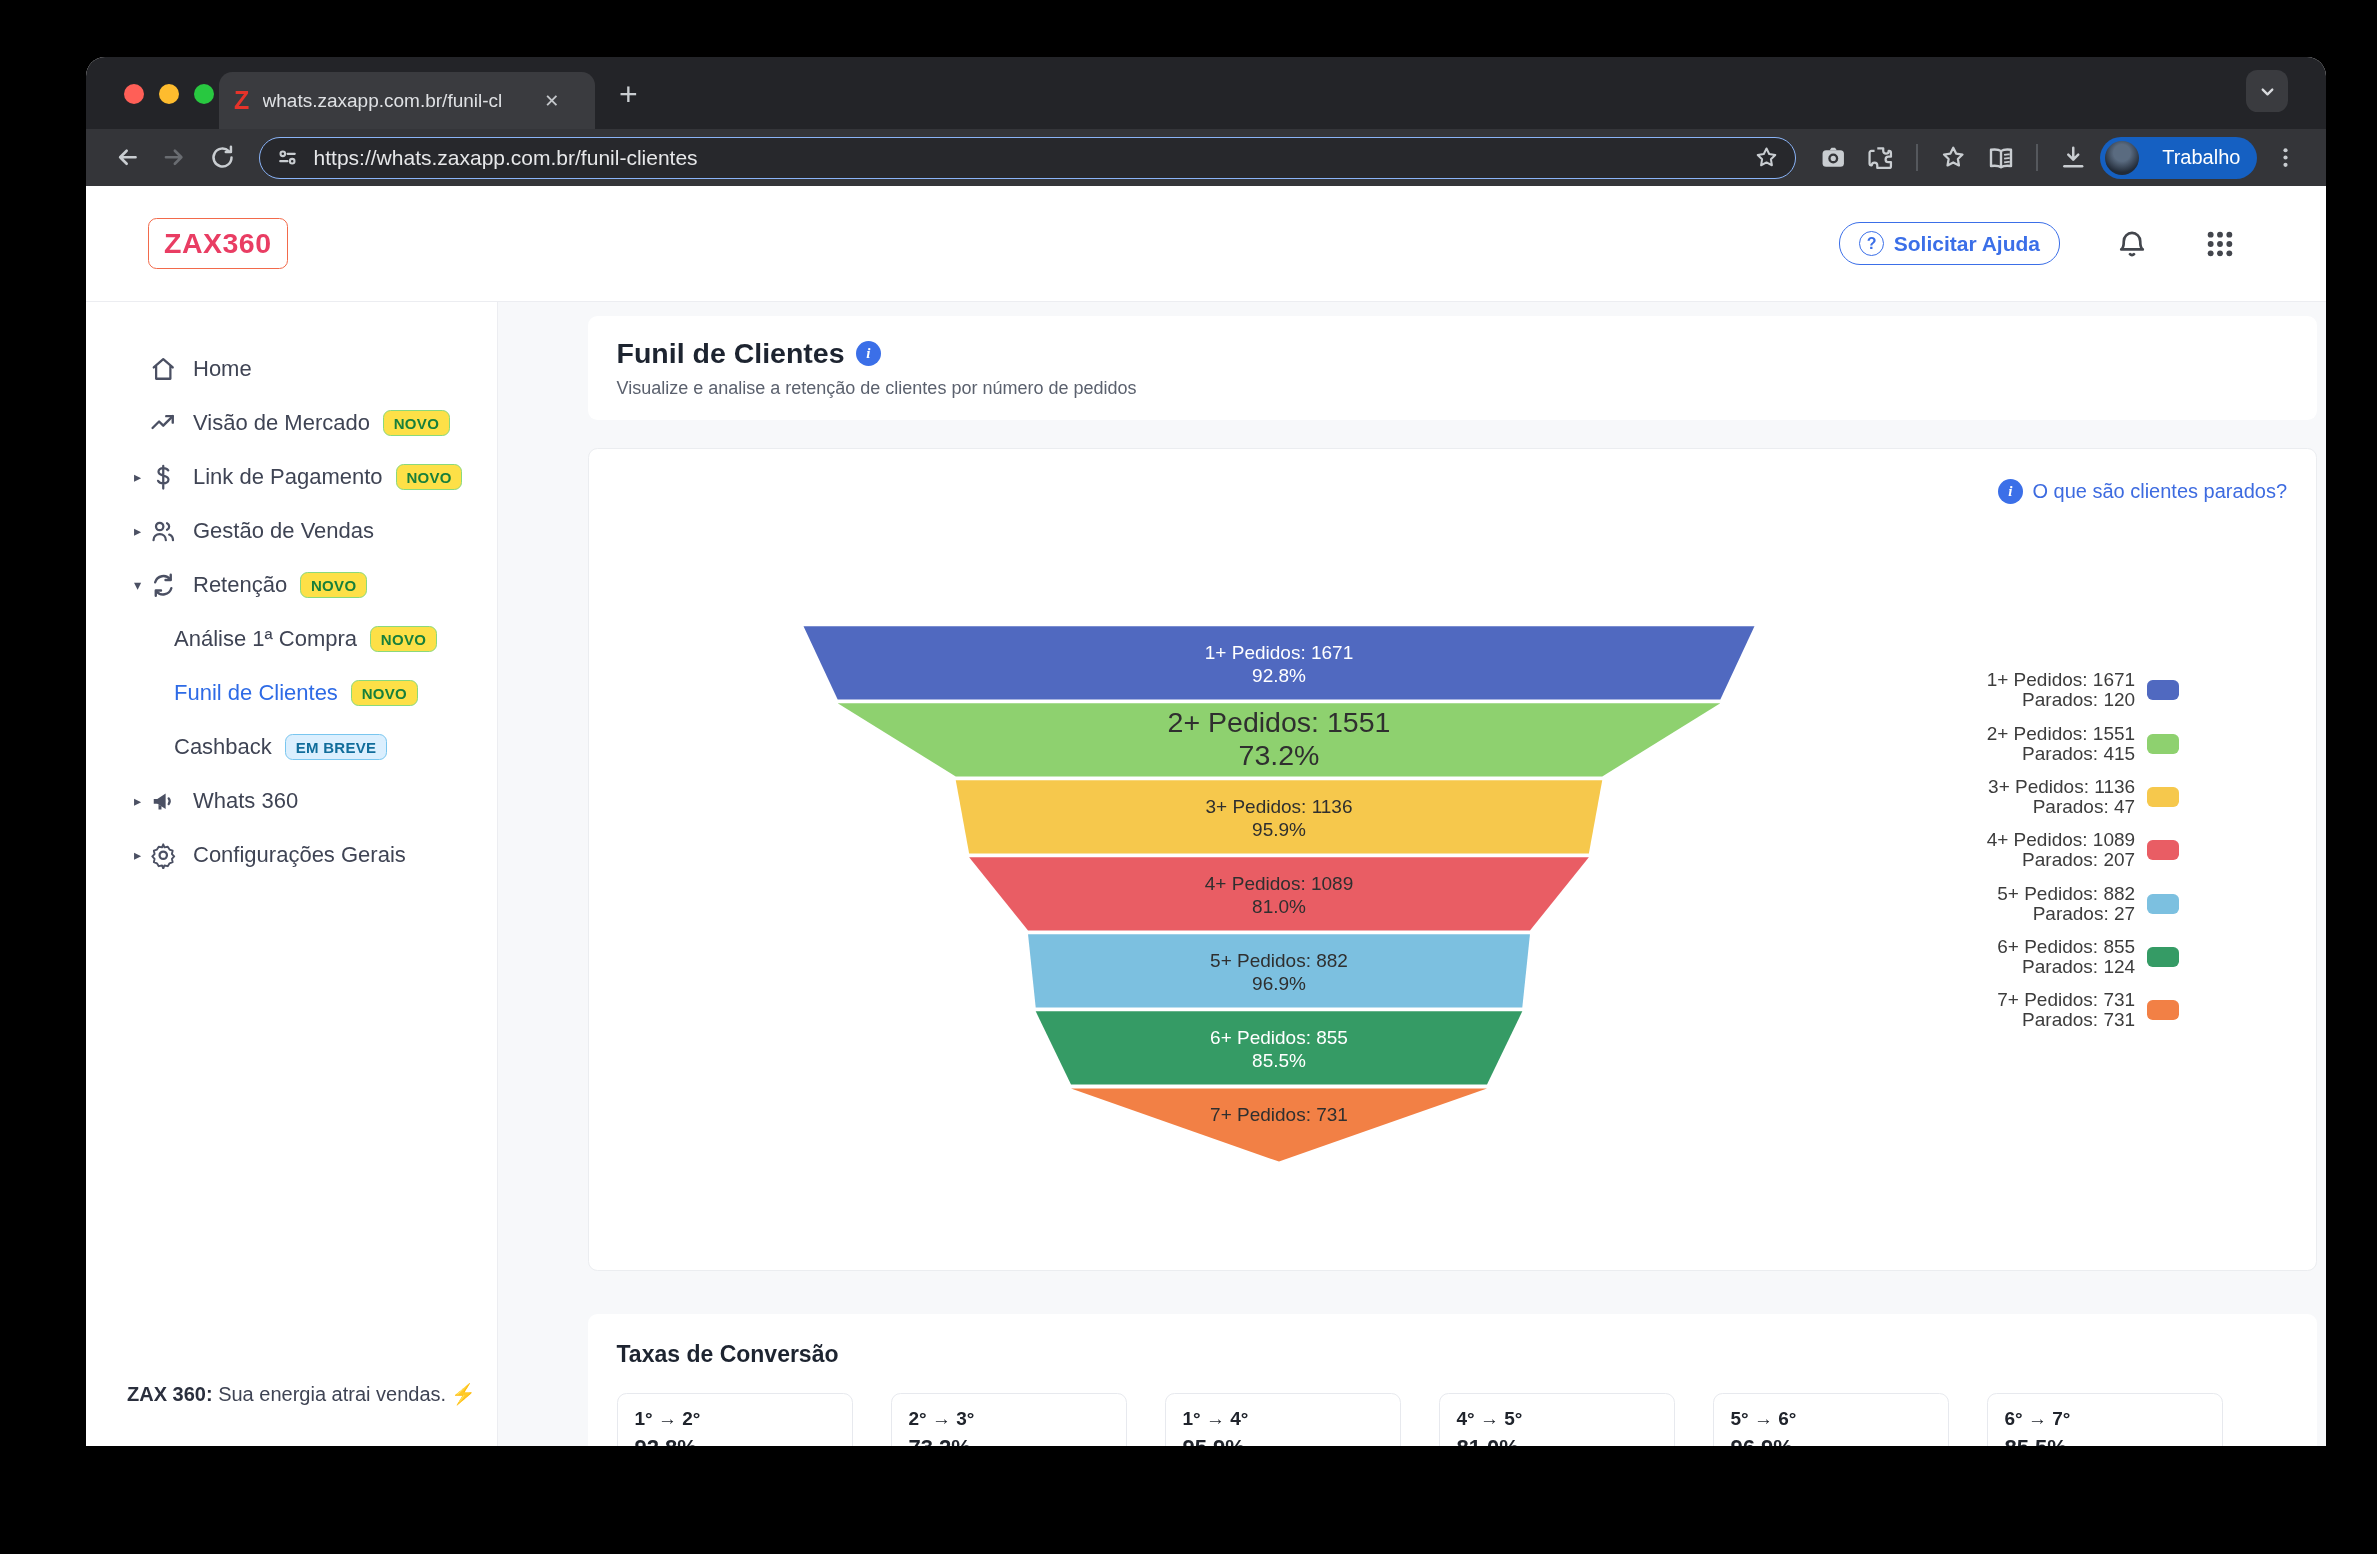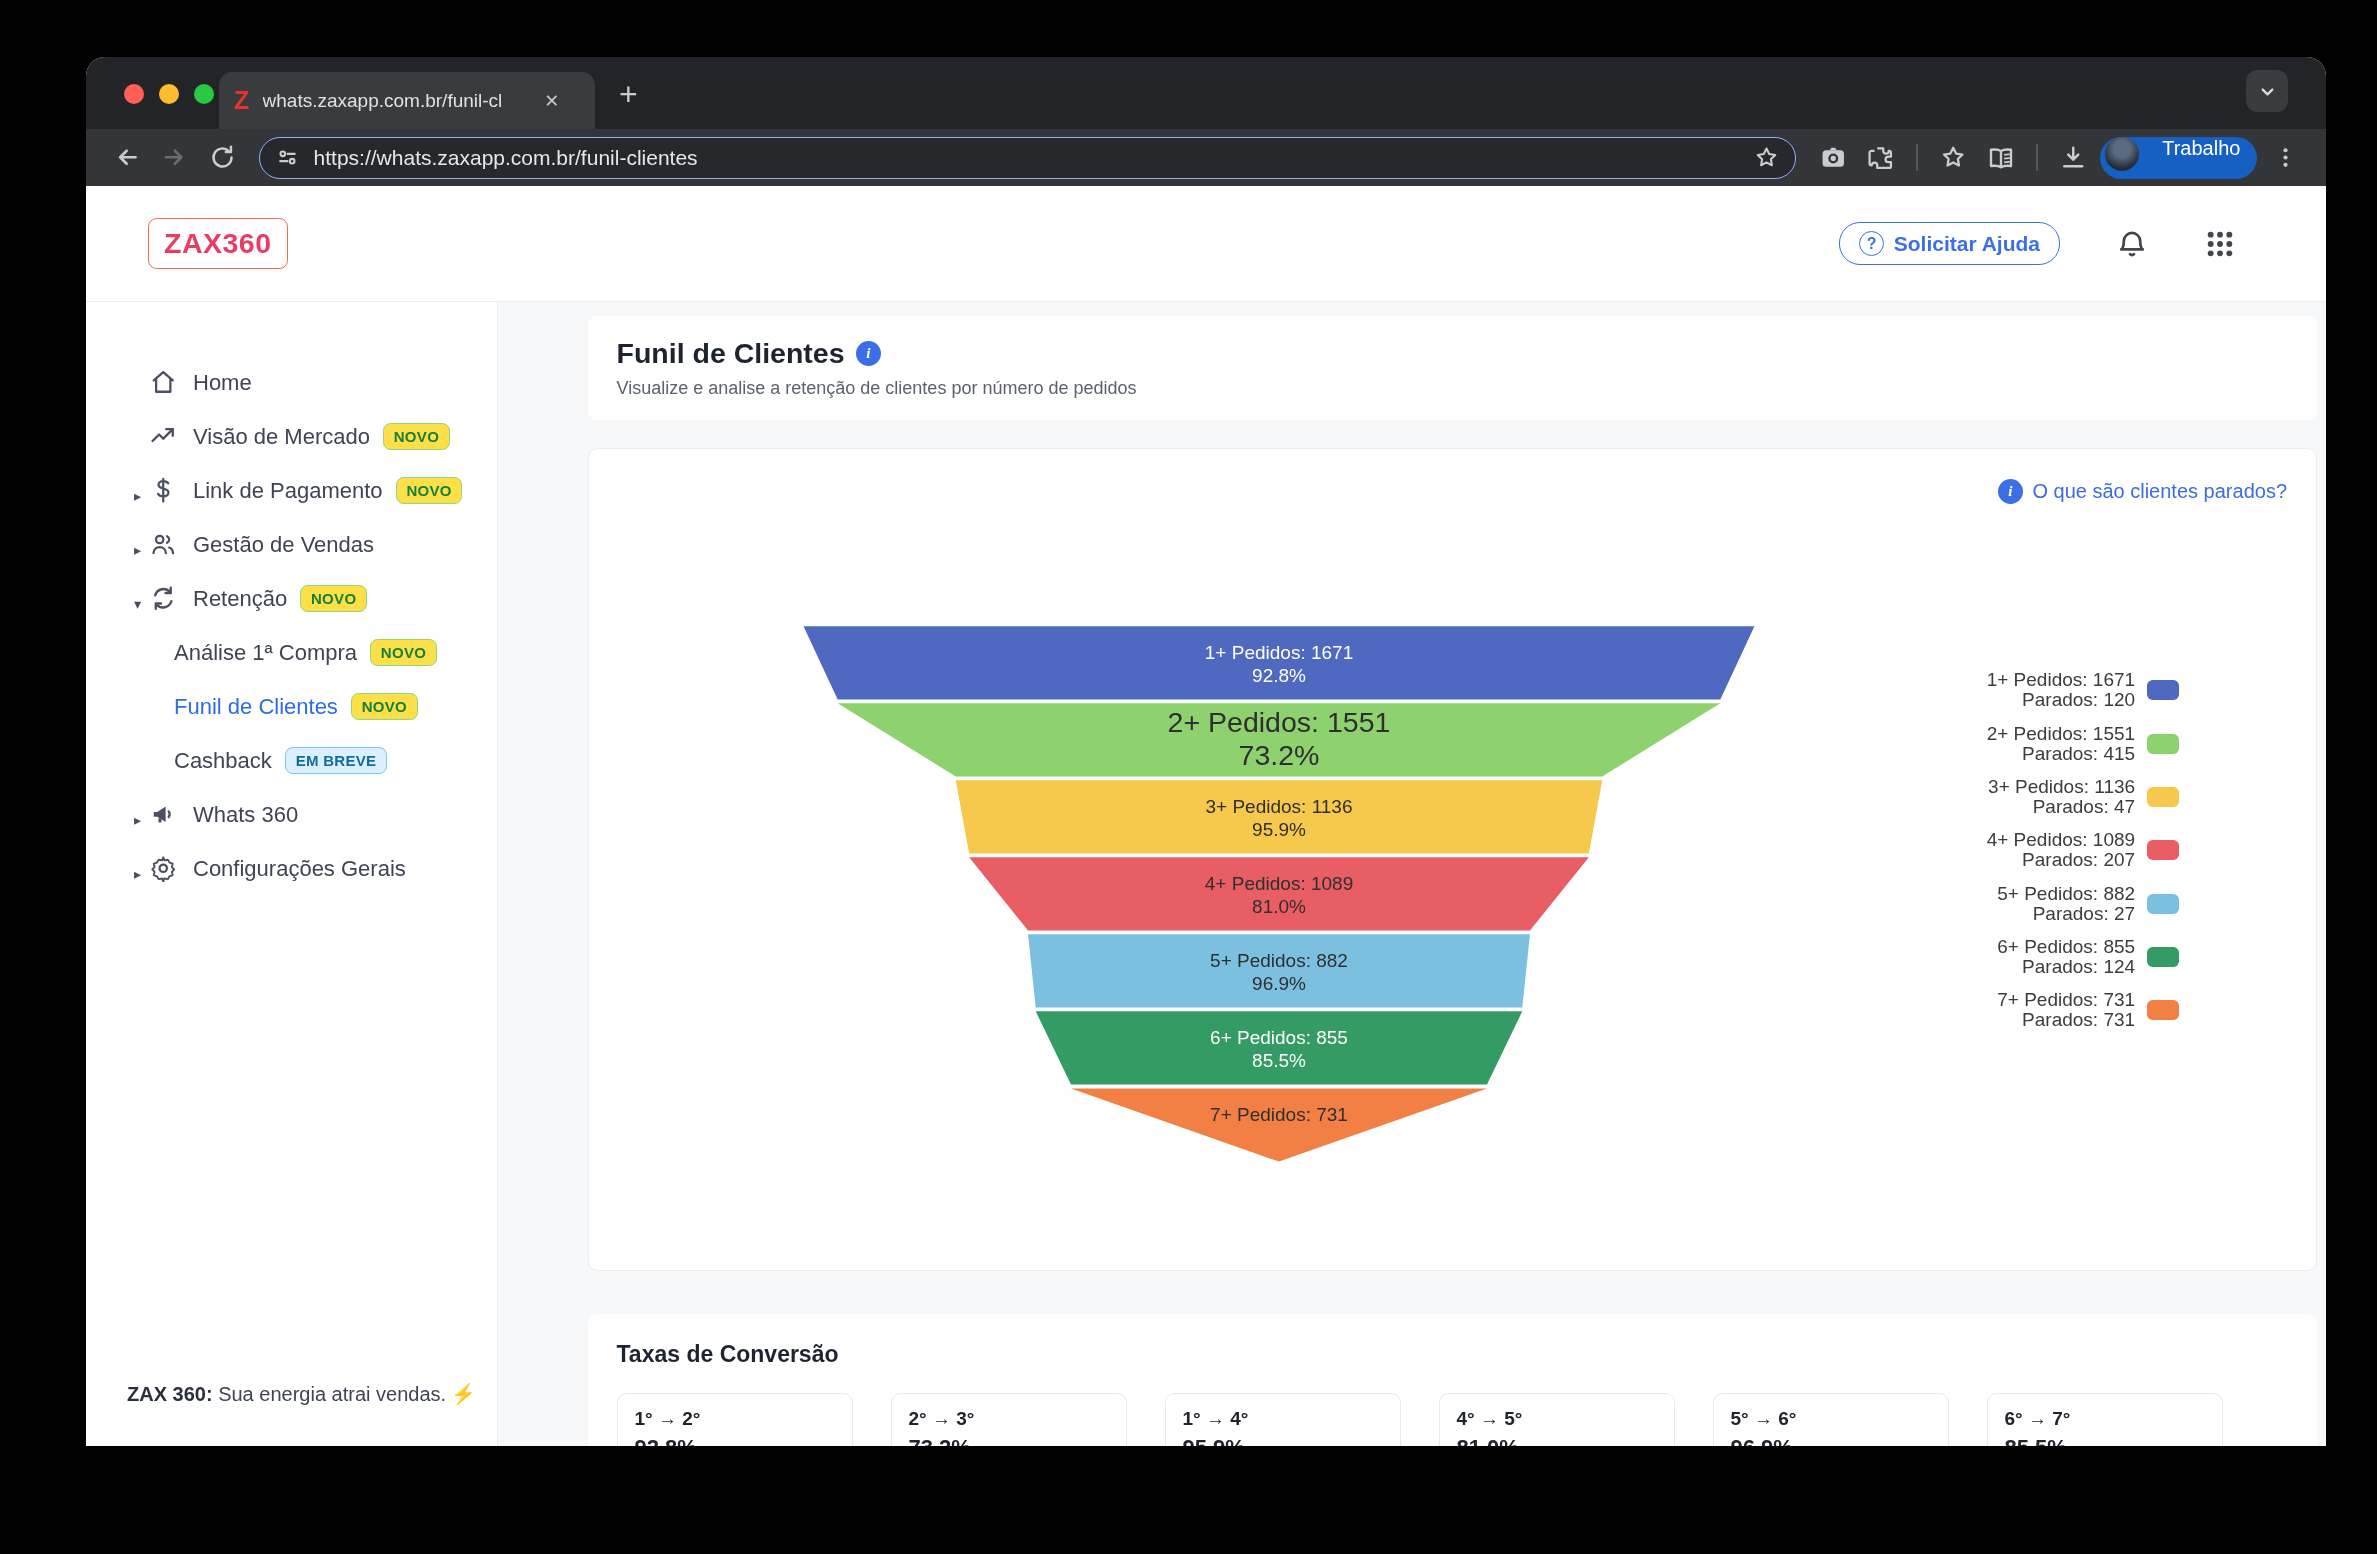--- a/index.html
+++ b/index.html
@@ -34,21 +34,21 @@
              padding:0 21px; gap:7.6px; }
   .tb-ic { width:40px; height:40px; display:flex; align-items:center; justify-content:center;
            color:#c9cdd1; flex:0 0 auto; }
   .tb-ic.dim { color:#696c71; }
   .addr { flex:1; height:42px; background:#27282c; border:1.9px solid #8ab4f8;
           border-radius:21px; display:flex; align-items:center; padding:0 15px;
           margin:0 9.5px; color:#c9cdd1; min-width:0; }
   .addr-url { color:#e6e7e9; font-size:21px; margin-left:13.3px; flex:1; white-space:nowrap; }
   .sep { width:1.9px; height:27px; background:#55585d; margin:0 7.6px; flex:0 0 auto; }
   .profile { height:42px; background:#1560c2; border-radius:21px; display:flex;
-             padding:0 17px 0 4.8px; gap:23px; flex:0 0 auto; }
+             align-items:center; padding:0 17px 0 4.8px; gap:23px; flex:0 0 auto; }
   .avatar { width:34px; height:34px; border-radius:50%;
             background:radial-gradient(circle at 50% 35%, #5a6b80 0 30%, #222b38 70%); }
   .profile-name { color:#fff; font-size:20px; }
 
   
   .app { position:absolute; top:129px; left:0; right:0; bottom:0; background:#fff; }
   .app-header { height:116px; display:flex; align-items:center; padding:0 90px 0 62px;
                 border-bottom:1.9px solid #ecedf1; background:#fff; }
   .logo { border:1.9px solid #f26a4b; border-radius:8.6px; padding:7.6px 15px;
           color:#e93d63; font-weight:bold; font-size:28.5px; letter-spacing:0.5px; }
@@ -56,21 +56,21 @@
   .help-btn { display:flex; align-items:center; gap:9.5px; border:1.9px solid #3b6fe8;
               color:#3b6fe8; border-radius:21px; padding:7.6px 19px; font-size:21px;
               font-weight:bold; background:#fff; }
   .qmark { width:25px; height:25px; border:1.9px solid #3b6fe8; border-radius:50%;
            display:flex; align-items:center; justify-content:center; font-size:16px; }
   .hdr-ic { color:#43464d; display:flex; }
 
   
   .sidebar { position:absolute; top:116px; left:0; bottom:0; width:412px;
              border-right:1.9px solid #ecedf1; background:#fff; padding-top:40px; }
-  .side-item { position:relative; height:54px; display:flex; align-items:flex-end;
+  .side-item { position:relative; height:54px; display:flex; align-items:center;
                color:#3f4454; font-size:22px; font-weight:500; padding-left:107px; }
   .side-item .chev { position:absolute; left:48px; font-size:14.3px; color:#4b5063; }
   .side-item .s-icon { position:absolute; left:63px; display:flex; color:#4b5063; }
   .side-item.sub { padding-left:88px; }
   .side-item.active { color:#2e6be6; }
   .badge { margin-left:13.3px; font-size:15px; font-weight:bold; padding:3.8px 9.5px;
            border-radius:7.6px; letter-spacing:0.3px; }
   .b-green { background:#fde047; border:1.9px solid #8ad97c; color:#177f3b; }
   .b-blue  { background:#dbeffe; border:1.9px solid #79c6ef; color:#116d9b; }
   .side-footer { position:absolute; left:41px; bottom:40px; font-size:20px; color:#3f4454; }

